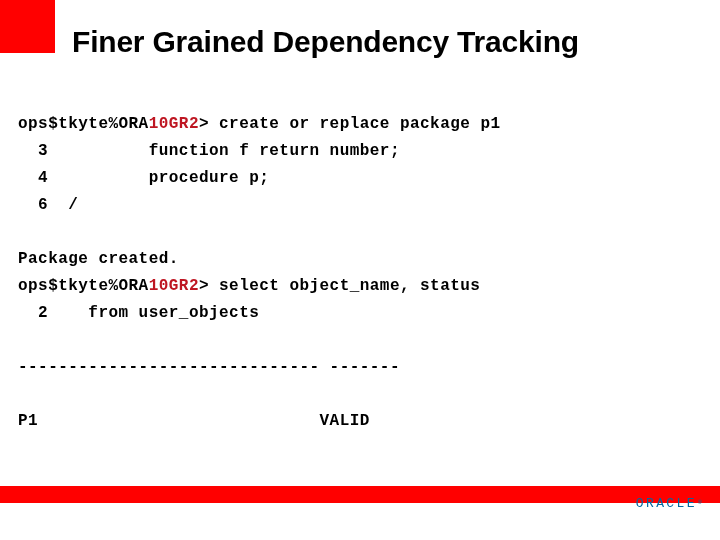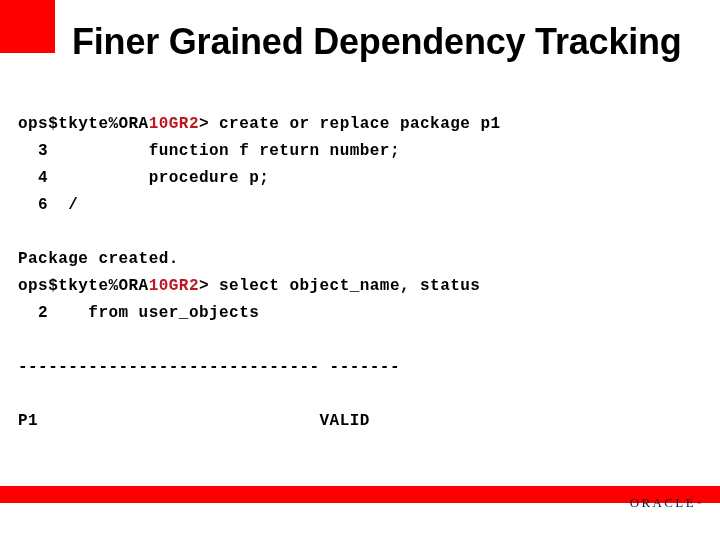--- a/index.html
+++ b/index.html
@@ -23,21 +23,21 @@
     top: 0;
     width: 55px;
     height: 53px;
     background: #FF0000;
   }
   #slide-title {
     position: absolute;
     left: 72px;
     top: 24px;
     font-family: "Liberation Sans", sans-serif;
-    font-size: 36px;
+    font-size: 30px;
     font-weight: bold;
     color: #000000;
     letter-spacing: -0.2px;
     white-space: pre;
     line-height: 36px;
   }
 
   
   #console {
     position: absolute;
@@ -68,22 +68,22 @@
     height: 17px;
     background: #FF0000;
   }
   #oracle-logo {
     position: absolute;
     right: 16px;
     top: 487px;
     height: 32px;
     display: flex;
     align-items: center;
-    color: #0f172a;
-    font-family: Liberation Serif, serif;
+    color: #0369a1;
+    font-family: Liberation Mono, monospace;
     font-size: 13px;
     font-weight: normal;
     letter-spacing: 2.4px;
     white-space: pre;
   }
   #oracle-reg {
     font-size: 6px;
     vertical-align: top;
     margin-left: 1px;
     line-height: 8px;

